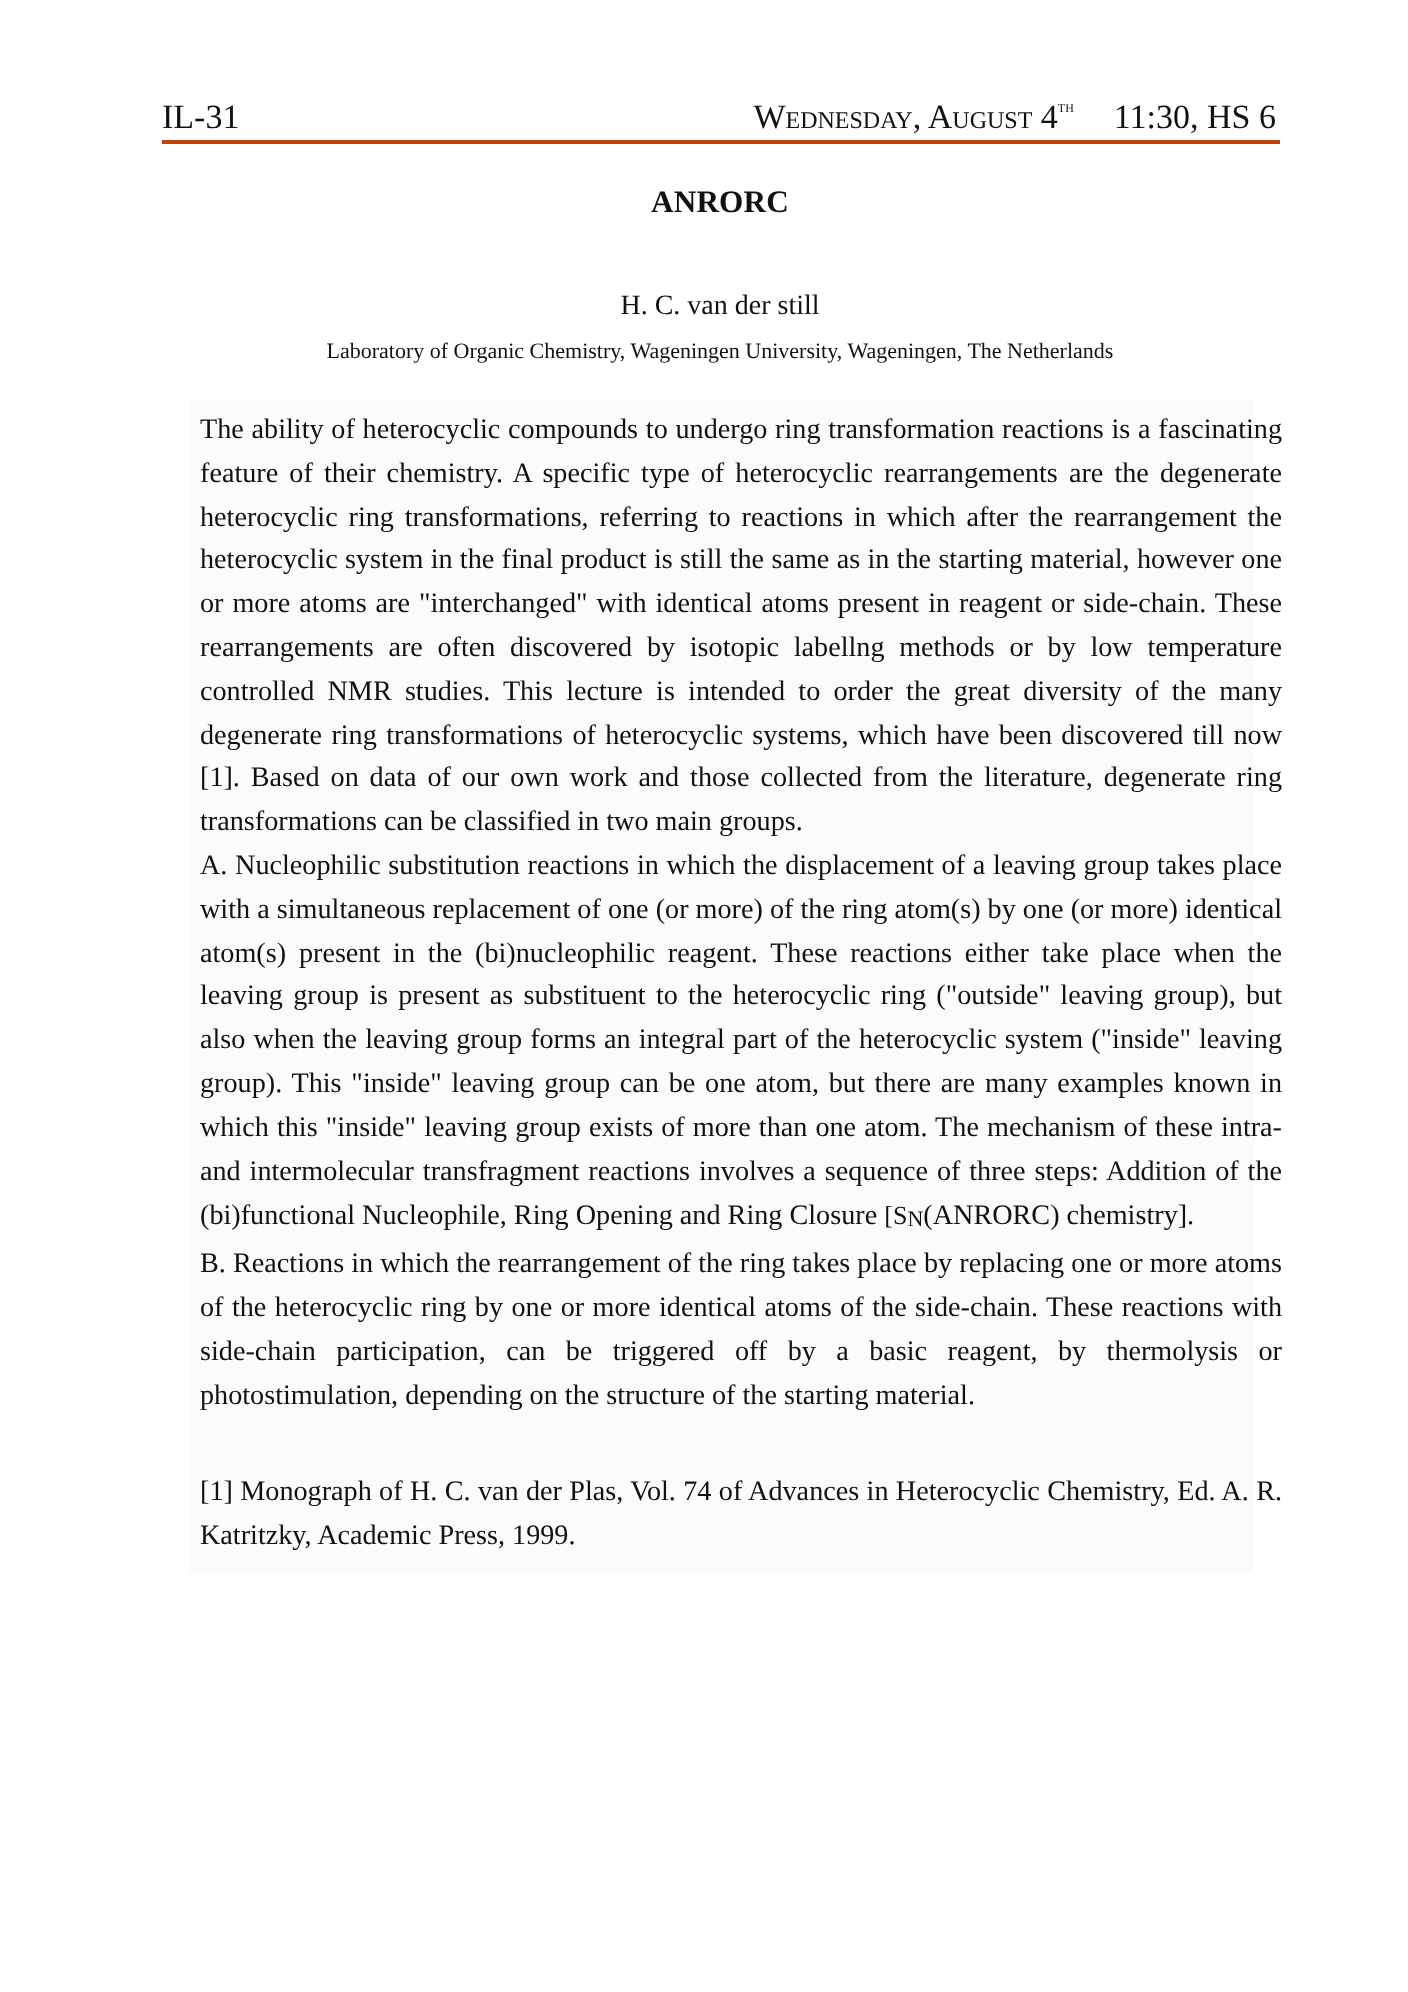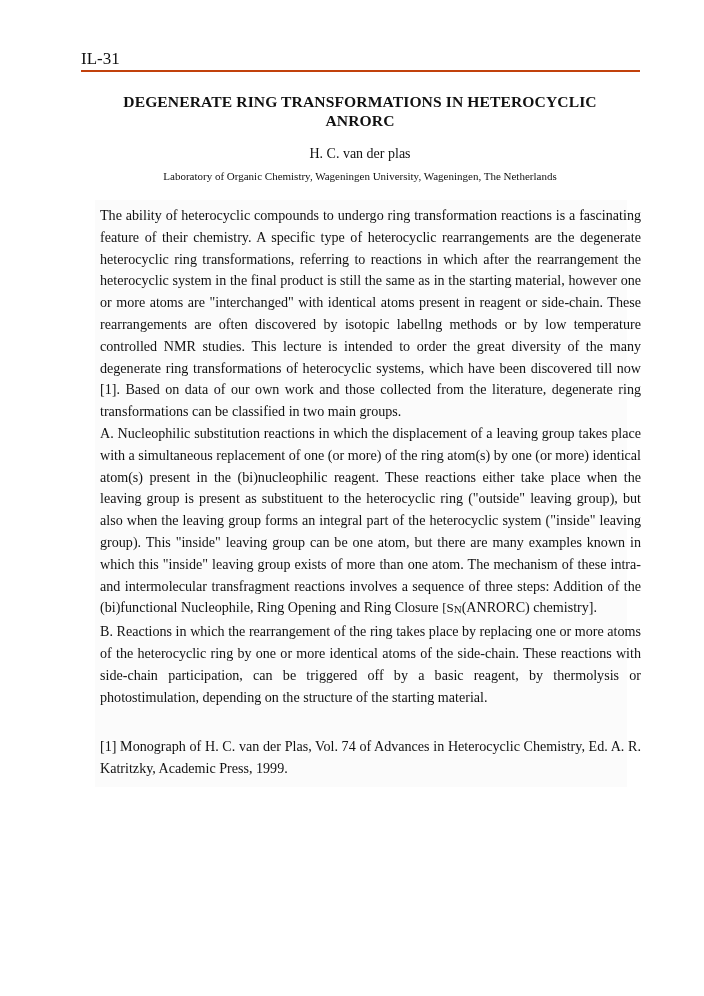--- a/index.html
+++ b/index.html
@@ -22,28 +22,30 @@
     .ref { position: absolute; left: 100px; top: 736px; width: 541px; font-size: 14.1px; line-height: 21.8px; }
     .ref p { margin: 0; text-align: justify; font-family: Liberation Serif, serif; }
     .sn { font-size: 13px; }
     .sn sub { font-size: 11px; vertical-align: -1px; }
   </style>
 </head>
 <body>
 
 <div class="header">
   <span class="left">IL-31</span>
+  <span class="right">
+    <span class="date"><span>Wednesday, August 4</span><sup>th</sup></span><span class="time">11:30, HS 6</span>
+  </span>
 </div>
 
 <div class="title">
-  <div>DEGENERATE RING TRANSFORMATIONS IN HETEROCYCLIC</div>
   <div>ANRORC</div>
 </div>
 
-<div class="author">H. C. van der plas</div>
+<div class="author">H. C. van der still</div>
 <div class="affil">Laboratory of Organic Chemistry, Wageningen University, Wageningen, The Netherlands</div>
 
 <div class="bodybox"></div>
 
 <div class="body">
   <p>The ability of heterocyclic compounds to undergo ring transformation reactions is a fascinating feature of their chemistry. A specific type of  heterocyclic rearrangements are the degenerate heterocyclic ring transformations, referring to reactions in which after the rearrangement the heterocyclic system in the final product is still the same as in the starting material, however one or more atoms are "interchanged" with identical atoms present in reagent or side-chain. These rearrangements are often discovered by isotopic labellng methods or by low temperature controlled NMR studies. This lecture is intended to order the great diversity of the many degenerate ring transformations of heterocyclic systems, which have been discovered till now [1]. Based on data of our own work and those collected from the literature, degenerate ring transformations can be classified  in two main groups.</p>
   <p><span>A. Nucleophilic substitution reactions in which the displacement of a leaving group takes place with a simultaneous replacement of one (or more) of  the ring atom(s) by one (or more) identical atom(s) present in the (bi)nucleophilic reagent. These reactions either take place when the leaving group is present as substituent to the heterocyclic ring ("outside" leaving group), but also when the leaving group forms an integral part of the heterocyclic system ("inside" leaving group). This "inside" leaving group can be one atom, but there are many examples known in which this "inside" leaving group exists of more than one atom. The mechanism of these intra- and intermolecular transfragment reactions involves a sequence of three steps: Addition of the (bi)functional Nucleophile, Ring Opening and Ring Closure</span>
     <span class="sn"><span>[S</span><sub>N</sub></span><span>(ANRORC) chemistry].</span></p>
   <p>B. Reactions in which the rearrangement of the ring takes place by replacing one or more atoms of the heterocyclic ring by one or more identical atoms of the side-chain. These reactions with side-chain participation, can be triggered off by a basic reagent, by thermolysis or photostimulation, depending on the structure of the starting material.</p>
 </div>

